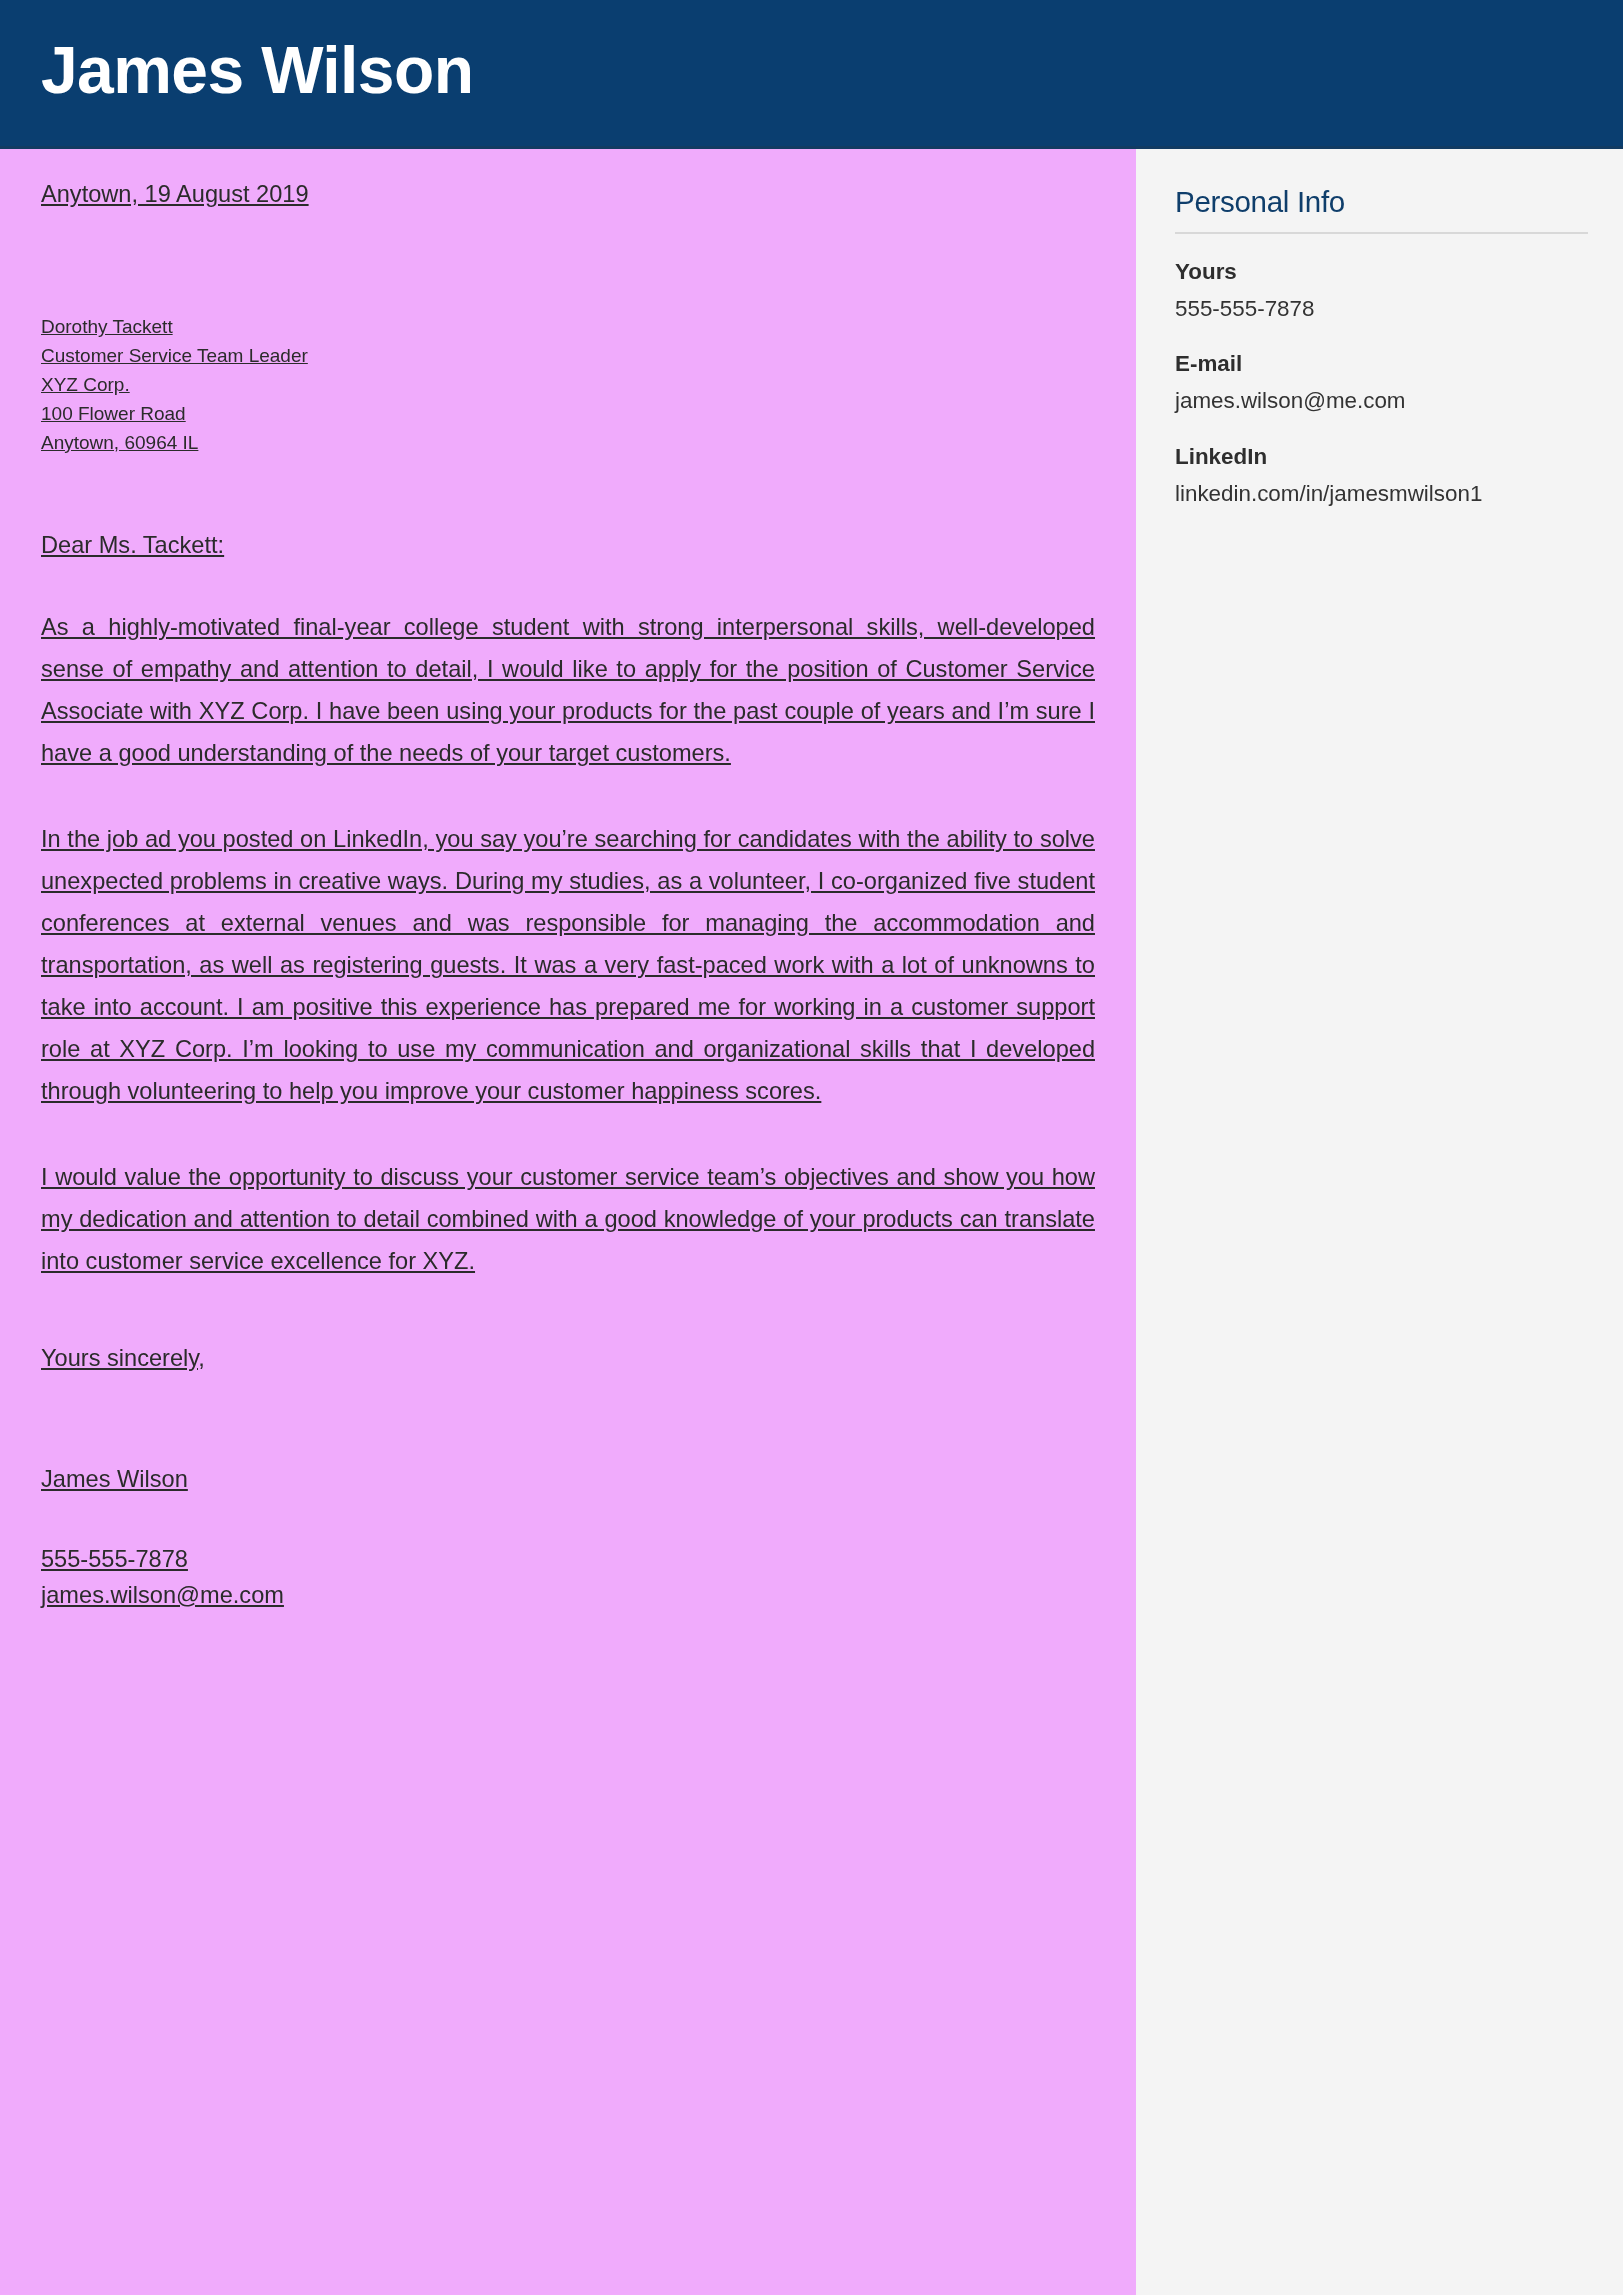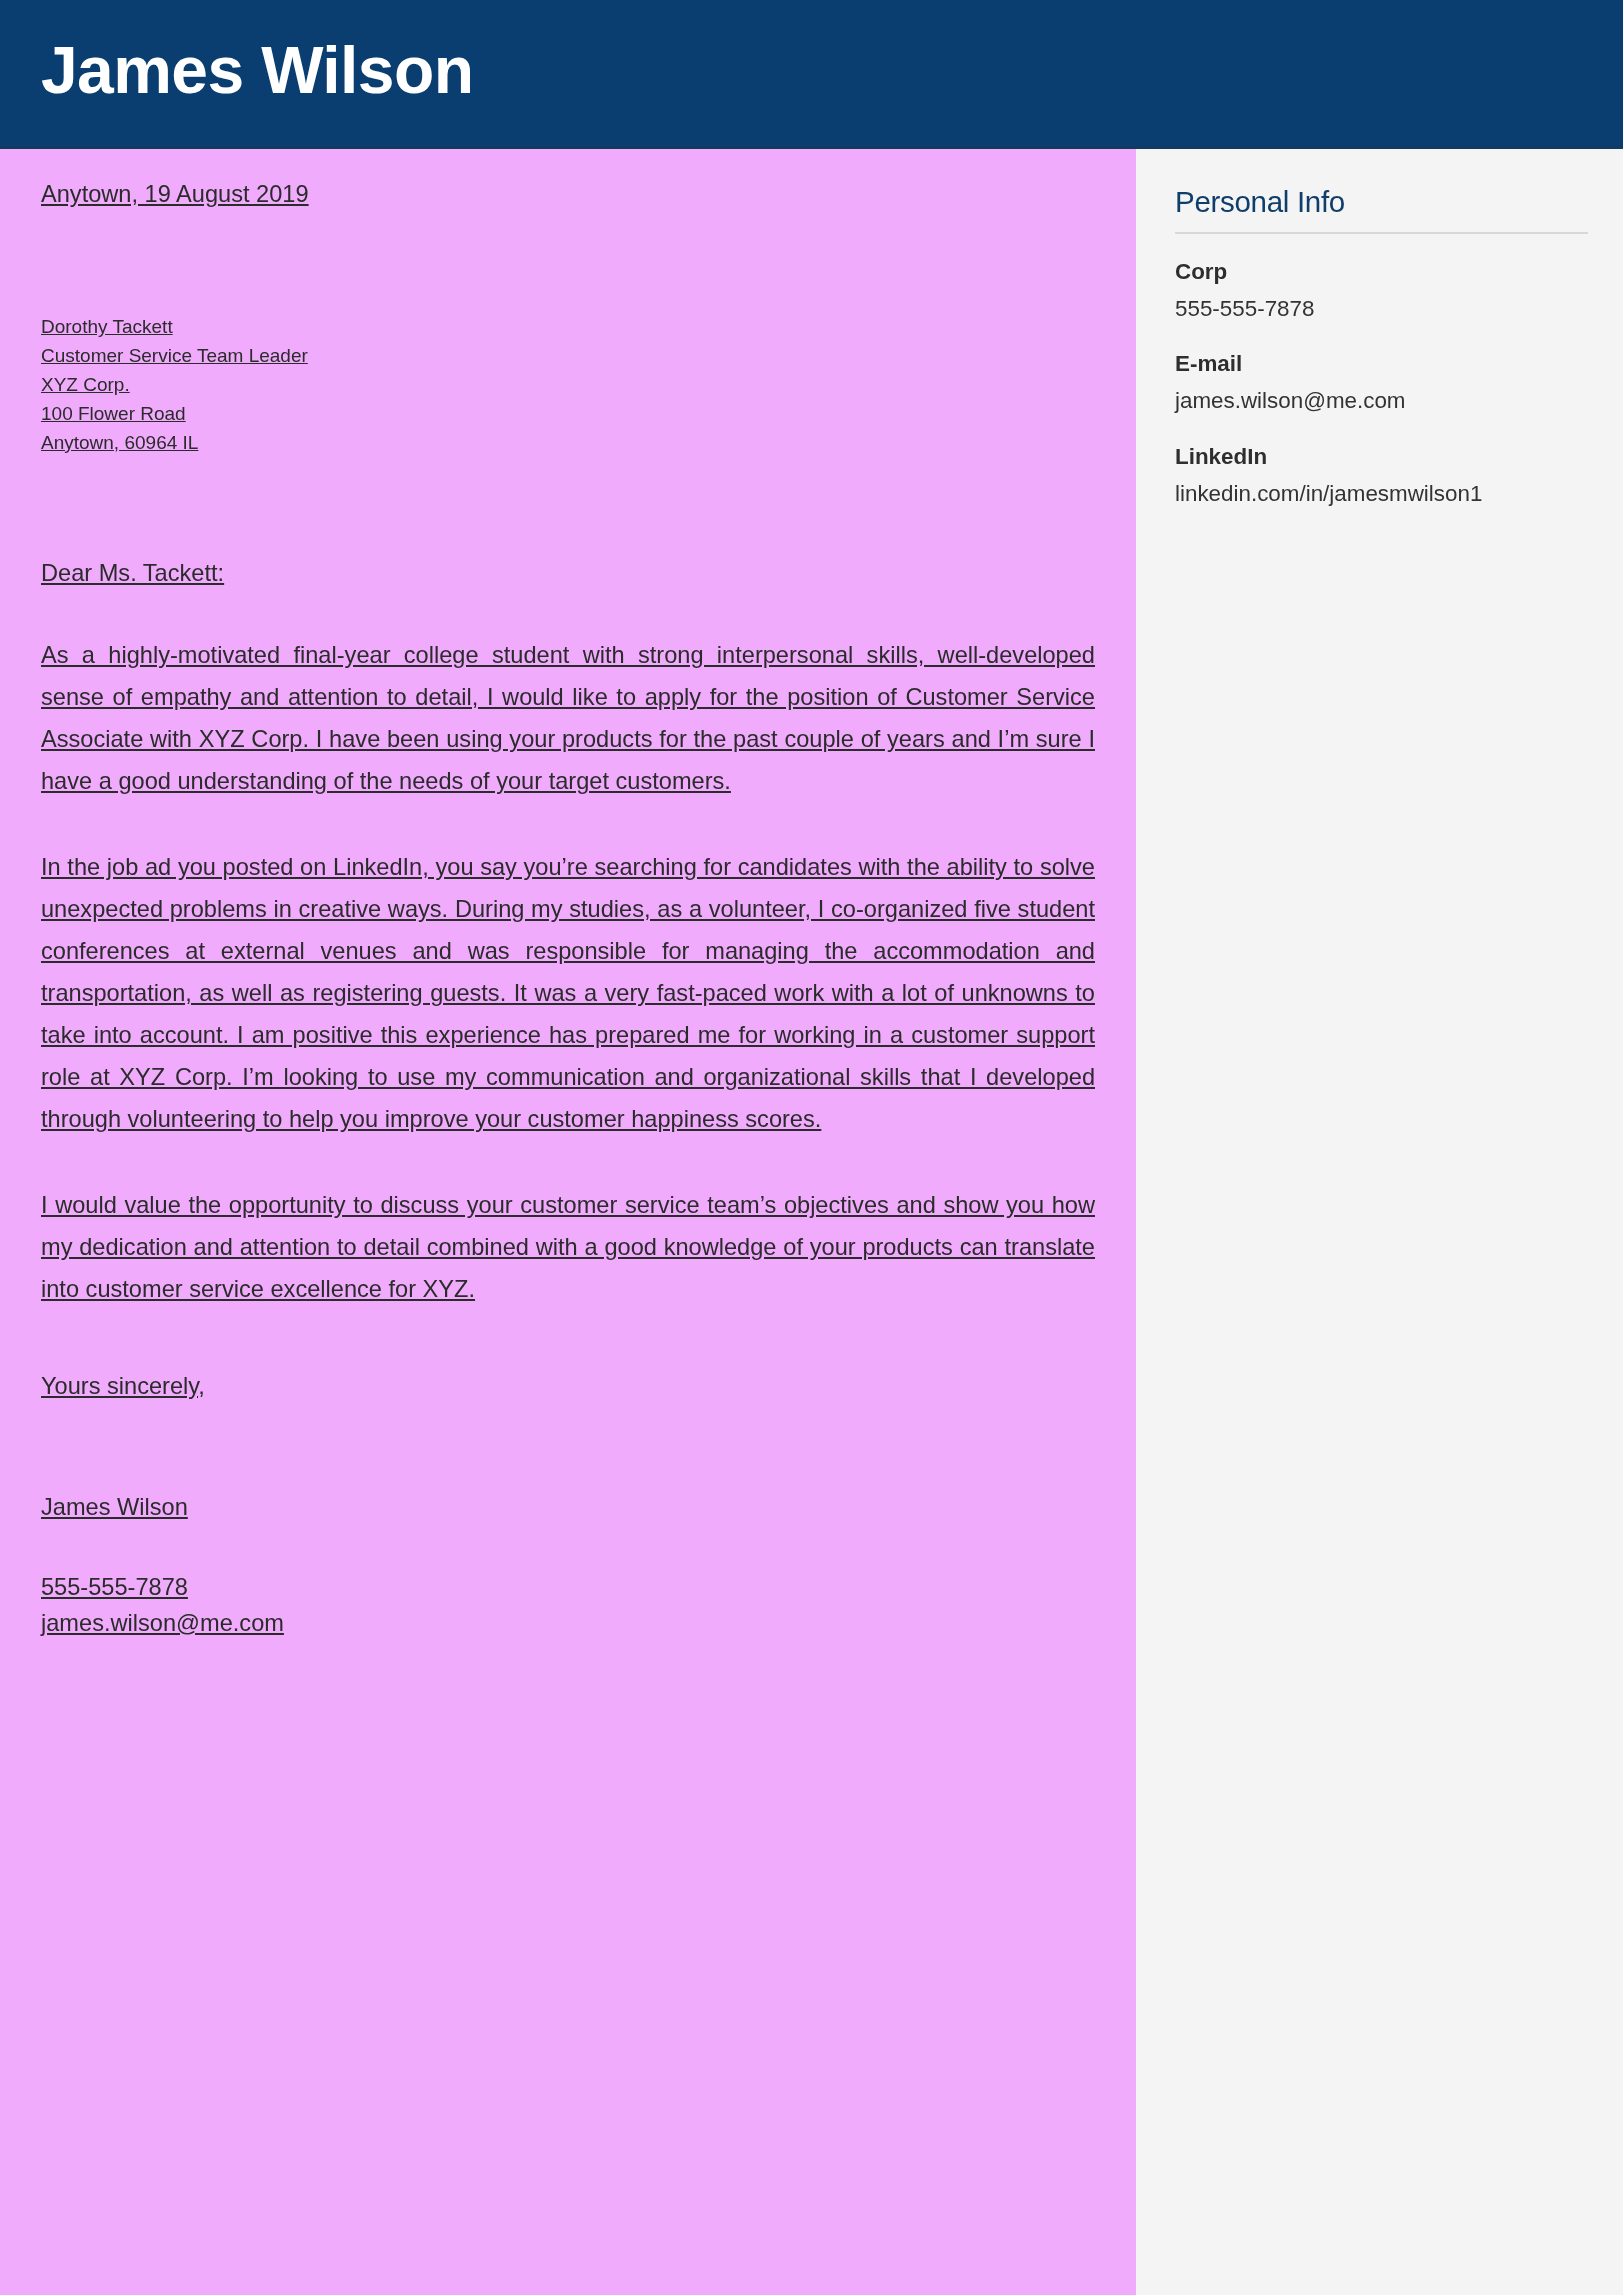--- a/index.html
+++ b/index.html
@@ -84,21 +84,21 @@
 
   .recipient-block {
     margin-top: 101px;
     font-size: 19px;
     line-height: 1.52;
     color: #2b2b2b;
   }
   .recipient-block div { white-space: nowrap; }
 
   .salutation {
-    margin-top: 98px;
+    margin-top: 70px;
     font-size: 23.6px;
     line-height: 1.5;
     color: #2b2b2b;
   }
 
   .body-paragraph {
     margin-top: 44px;
     font-size: 23.6px;
     line-height: 1.78;
     text-align: justify;
@@ -214,21 +214,21 @@
 
   </div>
 
   <div class="sidebar-inner">
 
     <div class="sidebar-title">Personal Info</div>
 
     <div class="sidebar-rule"></div>
 
     <div class="info-group first">
-      <div class="info-label">Corp</div>
+      <div class="info-label">Yours</div>
       <div class="info-value">555-555-7878</div>
     </div>
 
     <div class="info-group">
       <div class="info-label">E-mail</div>
       <div class="info-value">james.wilson@me.com</div>
     </div>
 
     <div class="info-group">
       <div class="info-label">LinkedIn</div>

